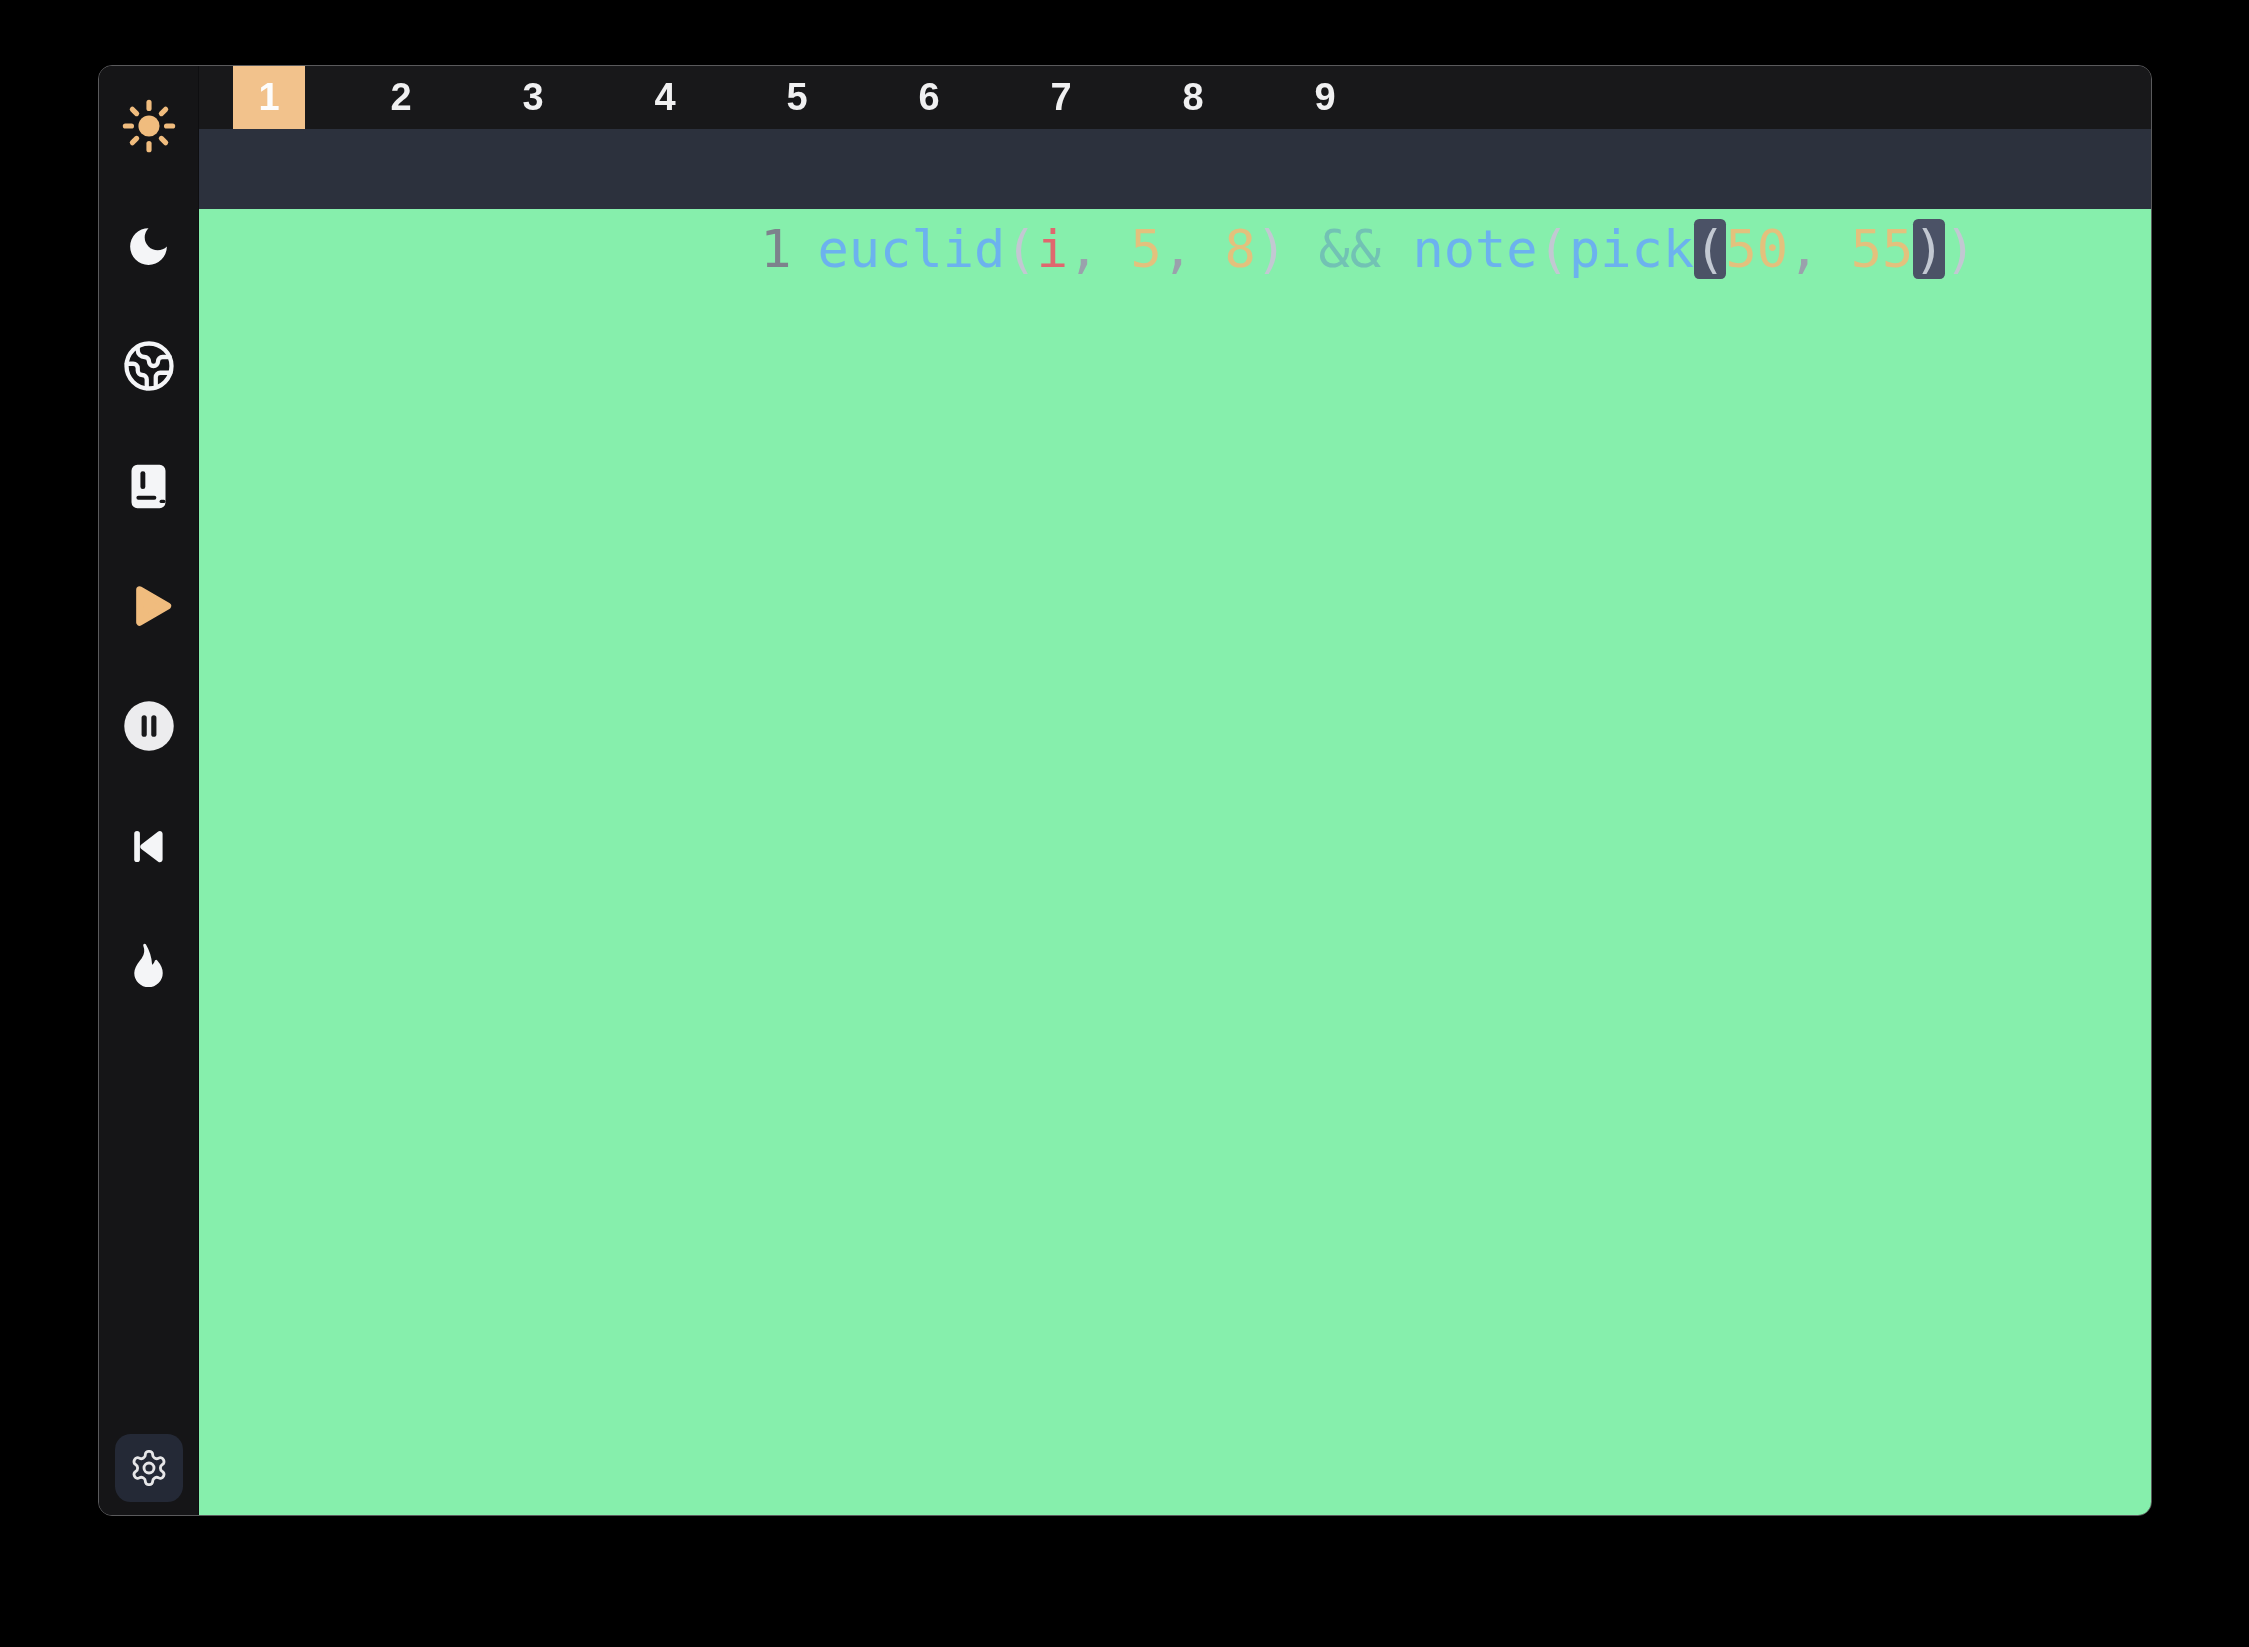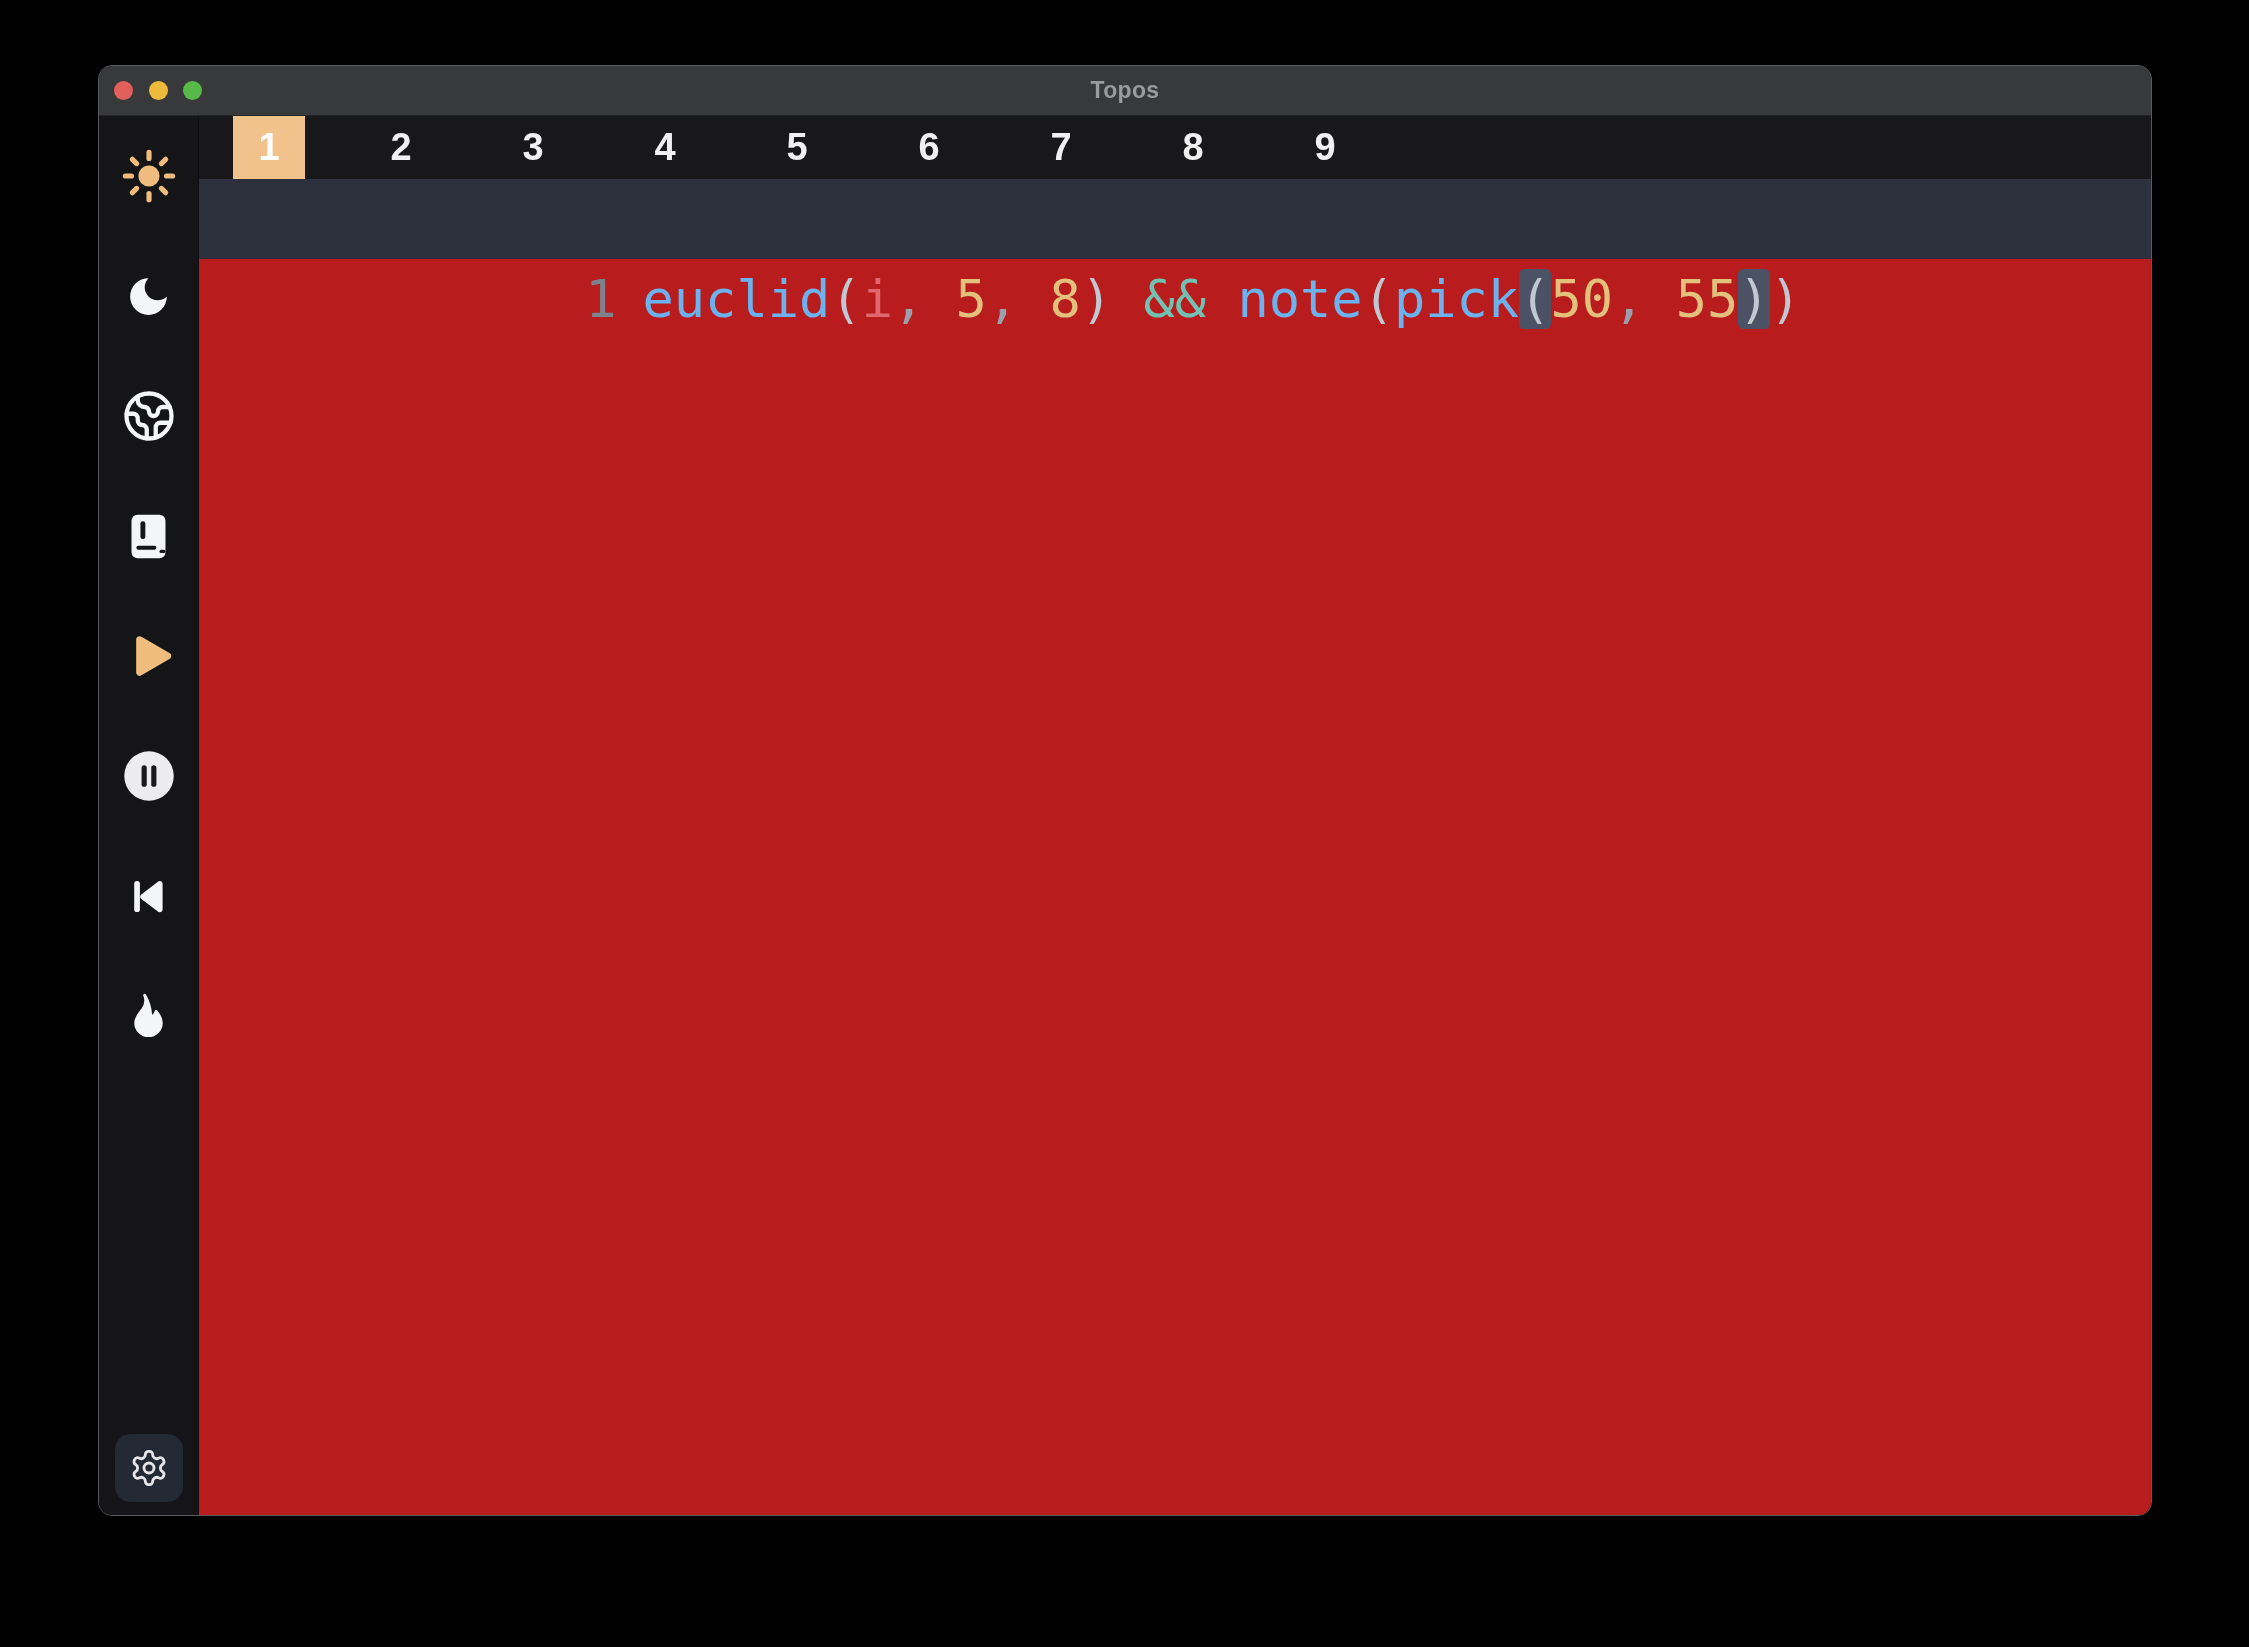--- a/index.html
+++ b/index.html
@@ -25,47 +25,39 @@
                 border-radius:15.7px;background:#242936;display:flex;align-items:center;
                 justify-content:center;cursor:pointer;}
   .main{flex:1;display:flex;flex-direction:column;min-width:0;}
   
   .tabbar{flex:0 0 63px;background:#18181a;display:flex;align-items:stretch;
           padding-left:34px;gap:60px;}
   .tab{width:72px;display:flex;align-items:center;justify-content:center;
        color:#f0f0f1;font-size:38px;font-weight:700;cursor:pointer;}
   .tab.active{background:#f2c28c;color:#fdfdfd;}
   
-  .editor{flex:1;background:#b91c1c;cursor:text;}
+  .editor{flex:1;background:#86efac;cursor:text;text-align:center;}
   .code-line{height:80px;line-height:80px;background:#2c313d;white-space:pre;
              padding-left:10.5px;font-family:"DejaVu Sans Mono",monospace;font-size:52px;}
   .linenum{color:#7d828c;margin-right:26px;}
   .tok-fn{color:#6cb2ee;}
   .tok-var{color:#e0676e;}
   .tok-num{color:#e3c17d;}
   .tok-op{color:#72c2b4;}
   .tok-punct{color:#9aa1ac;}
   .tok-paren{color:#c2c8d2;}
   .tok-match{background:#4b5266;border-radius:5.2px;}
   svg{display:block;}
 </style>
 </head>
 <body>
 
 <div class="stage">
   <div class="window">
 
-    <div class="titlebar">
-      <div class="lights">
-        <span class="light" style="background:#e2605b"></span>
-        <span class="light" style="background:#eeba3c"></span>
-        <span class="light" style="background:#58b94b"></span>
-      </div>
-      <span class="titletext">Topos</span>
-    </div>
 
     <div class="bodyrow">
 
       <div class="sidebar">
 
         <div class="icon-cell">
           <span>
             <svg width="54" height="54" viewBox="0 0 24 24" fill="none" stroke="#f0bc7e" stroke-width="2.3" stroke-linecap="round">
               <circle cx="12" cy="12" r="4.7" fill="#f0bc7e" stroke="none"></circle>
               <line x1="12" y1="1.5" x2="12" y2="4.2"></line>

